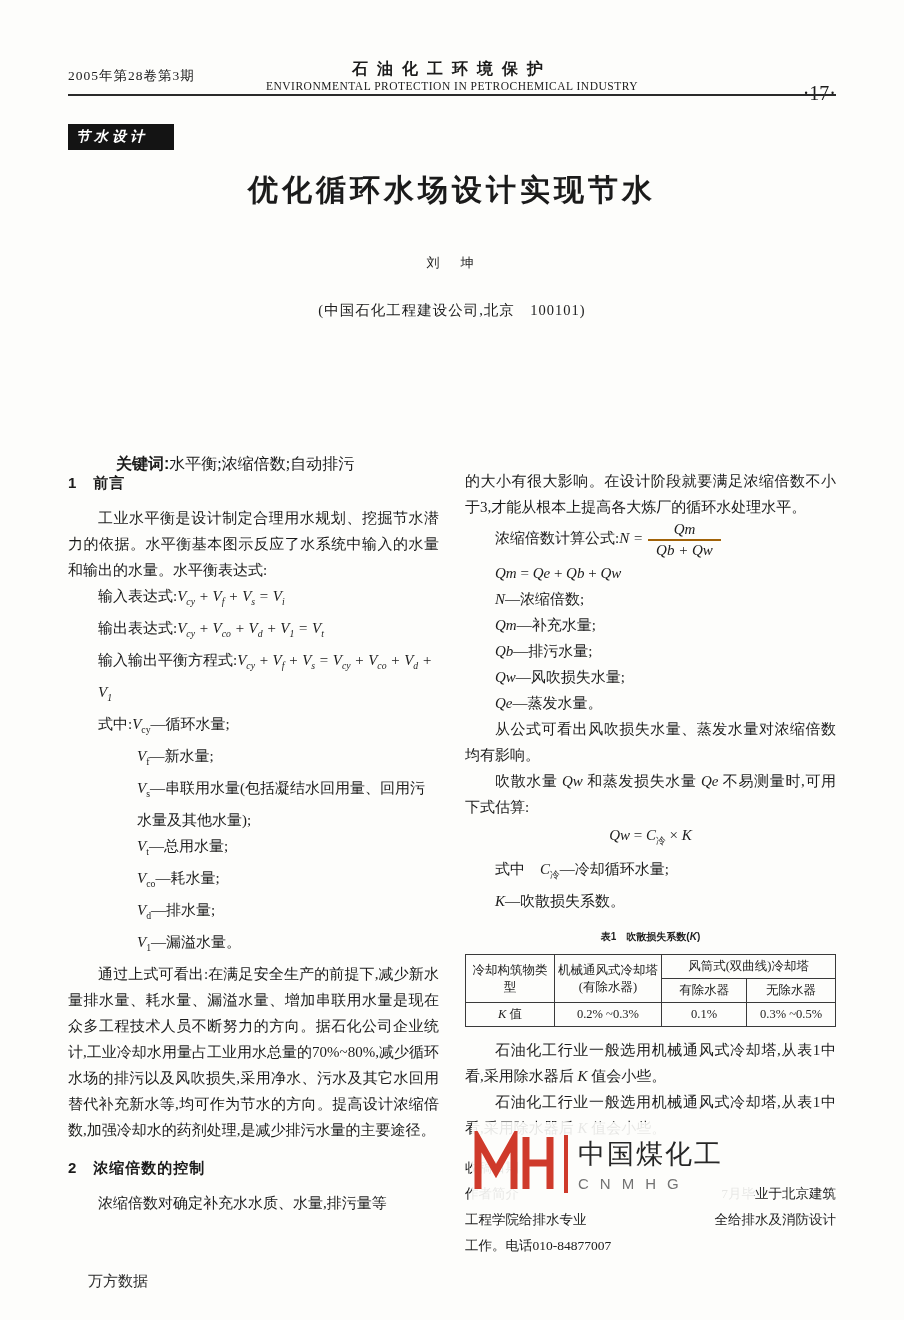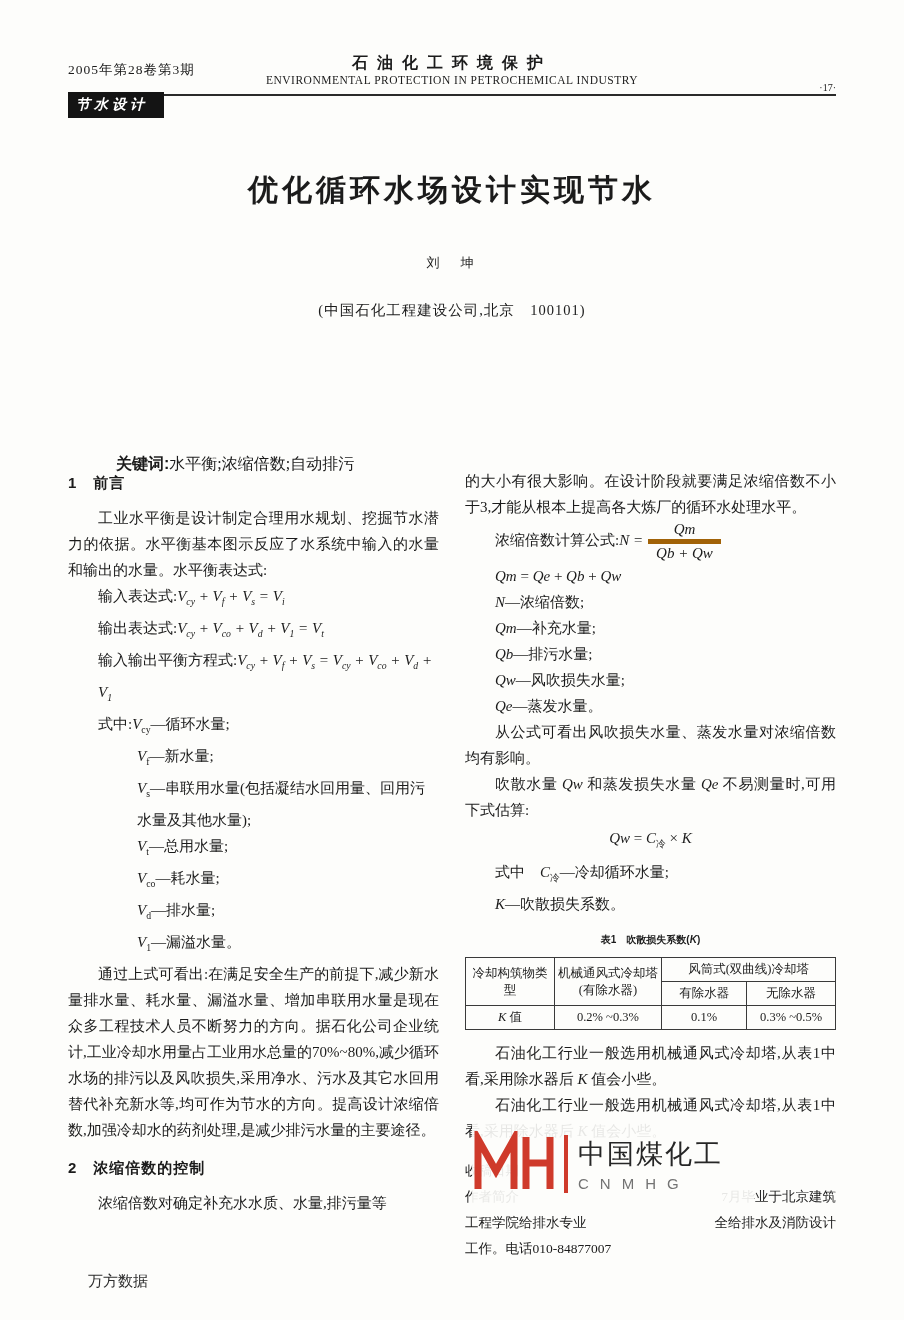--- a/index.html
+++ b/index.html
@@ -11,30 +11,30 @@
     font-family: "Liberation Serif", "DejaVu Serif", serif;
     color: #1b1b1b;
     overflow: hidden;
   }
   
   .mast { position:absolute; left:68px; right:68px; top:46px; display:flex; justify-content:space-between; align-items:center; }
   .mast-left  { width:185px; font-size:13.5px; letter-spacing:1px; }
   .mast-center{ flex:1; text-align:center; }
   .jcn { font-size:16px; font-weight:bold; letter-spacing:9px; }
   .jen { font-size:11.5px; letter-spacing:0.5px; }
-  .mast-right { width:185px; text-align:right; font-size:10px;margin-top:36px; }
+  .mast-right { width:185px; text-align:right; font-size:20px;margin-top:36px; }
   .mast-rule  { position:absolute; left:68px; right:68px; top:94px; border-top:2px solid #2a2a2a; }
   
   .col-tag {
-    position:absolute; left:68px; top:92px;
+    position:absolute; left:68px; top:124px;
     background:#141414; color:#fff;
     font-family:"Liberation Sans","DejaVu Sans",sans-serif;
     font-style:italic; font-weight:bold;
     font-size:14px; letter-spacing:4px;
-    padding:4px 16px 4px 8px;
+    padding:4px 26px 4px 8px;
   }
   
   .title  { position:absolute; top:170px; left:0; width:100%; text-align:center; margin:0;
             font-family:"Liberation Sans","DejaVu Sans",sans-serif;
             font-size:30px; font-weight:bold; letter-spacing:4px; }
   .author { position:absolute; top:254px; left:0; width:100%; text-align:center; font-size:13px; letter-spacing:4px; }
   .affil  { position:absolute; top:301px; left:0; width:100%; text-align:center; font-size:14.5px; letter-spacing:1px; }
   
   .abstract { position:absolute; top:344px; left:68px; width:768px; margin:0;
               font-size:14px; line-height:25px; text-align:justify; text-indent:2em; }
@@ -50,21 +50,21 @@
   p.body.noindent { text-indent:0; }
   .eqline { padding-left:2em; text-align:left; }
   .eqline.wrap { text-align:left; }
   .fm, i { font-style:italic; }
   sub { font-size:0.65em; }
   .defs-l .def-line { padding-left:4.6em; text-align:left; }
   .defs-r .def-line { padding-left:2em; text-align:left; }
   .eq-center { text-align:center; padding:2px 0; }
   .frac { display:inline-block; vertical-align:middle; text-align:center; margin-left:5px; }
   .frac .num { display:block; line-height:19px; padding:0 8px; }
-  .frac .den { display:block; line-height:19px; padding:0 8px; border-top:5px solid #a16207; }
+  .frac .den { display:block; line-height:19px; padding:0 8px; border-top:2px solid #a16207; }
   
   .t1cap { text-align:center; font-family:"Liberation Sans","DejaVu Sans",sans-serif;
            font-weight:bold; font-size:10px; margin:10px 0 4px; }
   table.t1 { width:100%; border-collapse:collapse; font-size:12.5px; line-height:17px;
              text-align:center; margin-bottom:10px; }
   table.t1 th, table.t1 td { border:1px solid #3a3a3a; padding:3px 2px; font-weight:normal; }
   
   .fnotes { margin-top:14px; font-size:13.5px; line-height:26px; text-align:left; }
   .fnote-split { display:flex; justify-content:space-between; }
   

